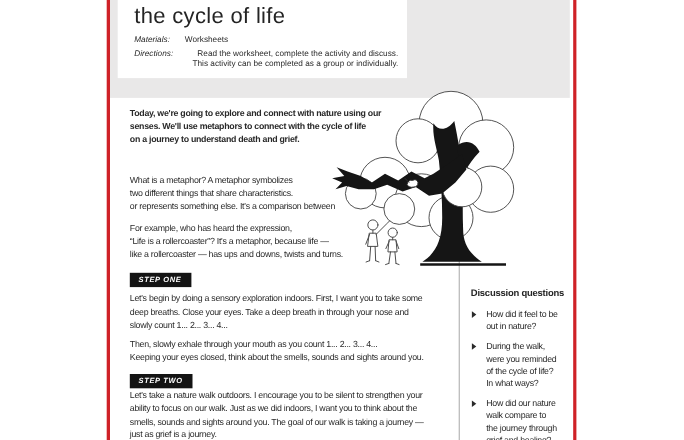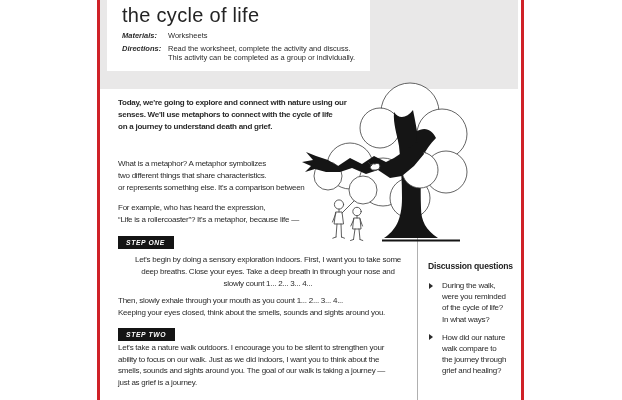--- a/index.html
+++ b/index.html
@@ -8,31 +8,31 @@
   .red-rule{position:absolute;top:0;width:3px;height:400px;background:#cf2127;}
   .red-rule.left{left:97px;}
   .red-rule.right{left:521px;}
   .page-inner{position:absolute;left:100px;top:0;width:421px;height:400px;background:#fff;}
   .header-band{position:absolute;left:0;top:0;width:418px;height:89px;background:#e9e8e8;}
   .title-card{position:absolute;left:7px;top:0;width:263px;height:71px;background:#fff;}
   .page-title{position:absolute;left:15px;top:4px;margin:0;font-size:20px;font-weight:400;
               letter-spacing:.3px;color:#242424;}
   .meta-rows{position:absolute;left:15px;top:31px;width:240px;}
   .meta-row{display:flex;margin-bottom:3px;}
-  .meta-label{width:46px;flex:0 0 46px;font-size:7.5px;font-weight:700;font-style:italic;color:#2b2b2b;}
+  .meta-label{width:46px;flex:0 0 46px;font-size:7.5px;font-weight:400;font-style:italic;color:#2b2b2b;}
   .meta-value{width:200px;font-size:7.5px;line-height:9.6px;color:#2b2b2b;}
-  .meta-value .tl{white-space:nowrap;}
+  .meta-value .tl{white-space:nowrap;text-align:right;}
   .divider-line{position:absolute;left:317px;top:89px;width:1px;height:311px;background:#b0b0b0;}
   .main-col{position:absolute;left:18px;top:97px;width:300px;}
   .para{font-size:8px;line-height:12.1px;letter-spacing:-0.25px;color:#2a2a2a;margin:0 0 0 0;}
   .para .tl{white-space:nowrap;}
   .para.intro{font-weight:700;margin-bottom:25px;}
   .para.metaphor{margin-bottom:7px;}
   .para.example{margin-bottom:0;}
-  .para.p1{margin-bottom:5px;text-align:center;}
+  .para.p1{margin-bottom:5px;}
   .para.p2{margin-bottom:4px;}
   .para.p3{margin-bottom:0;}
   .para.p4{margin-top:-2px;line-height:11.6px;}
   .step-badge{display:inline-block;background:#141414;color:#fff;font-size:6.8px;font-weight:700;
               font-style:italic;letter-spacing:.6px;padding:3px 9px 3px 8px;}
   .step-badge.one{margin:10.5px 0 4.5px 0;}
   .step-badge.two{margin:0 0 3px 0;}
   .tree-illo{position:absolute;left:198px;top:82px;width:178px;height:166px;}
   .sidebar{position:absolute;left:328px;top:261px;width:92px;}
   .sidebar-heading{margin:0 0 9px 0;font-size:8.6px;font-weight:700;letter-spacing:-0.2px;color:#242424;}
@@ -81,20 +81,21 @@
           <div class="tl">on a journey to understand death and grief.</div>
         </div>
       <div class="para metaphor">
           <div class="tl">What is a metaphor? A metaphor symbolizes</div>
           <div class="tl">two different things that share characteristics.</div>
           <div class="tl">or represents something else. It's a comparison between</div>
         </div>
       <div class="para example">
           <div class="tl">For example, who has heard the expression,</div>
           <div class="tl">“Life is a rollercoaster”? It's a metaphor, because life —</div>
+          <div class="tl">like a rollercoaster — has ups and downs, twists and turns.</div>
         </div>
       <div>
         <span class="step-badge one">STEP ONE</span>
       </div>
       <div class="para p1">
           <div class="tl">Let's begin by doing a sensory exploration indoors. First, I want you to take some</div>
           <div class="tl">deep breaths. Close your eyes. Take a deep breath in through your nose and</div>
           <div class="tl">slowly count 1... 2... 3... 4...</div>
         </div>
       <div class="para p2">
@@ -148,20 +149,24 @@
         <path d="M57,147 L55.5,157.5 M61,147 L62,157.5"></path>
         <path d="M55.5,157.5 L52.5,158.5 M62,157.5 L64.8,158.5"></path>
       </g>
     </svg>
 
     <div class="sidebar">
       <h2 class="sidebar-heading">Discussion questions</h2>
       <ul class="q-list">
         <li class="q-item">
           <span class="bullet"></span>
+          <span><div class="tl">How did it feel to be</div><div class="tl">out in nature?</div></span>
+        </li>
+        <li class="q-item">
+          <span class="bullet"></span>
           <span><div class="tl">During the walk,</div><div class="tl">were you reminded</div><div class="tl">of the cycle of life?</div><div class="tl">In what ways?</div></span>
         </li>
         <li class="q-item">
           <span class="bullet"></span>
           <span><div class="tl">How did our nature</div><div class="tl">walk compare to</div><div class="tl">the journey through</div><div class="tl">grief and healing?</div></span>
         </li>
       </ul>
     </div>
 
   </div>

